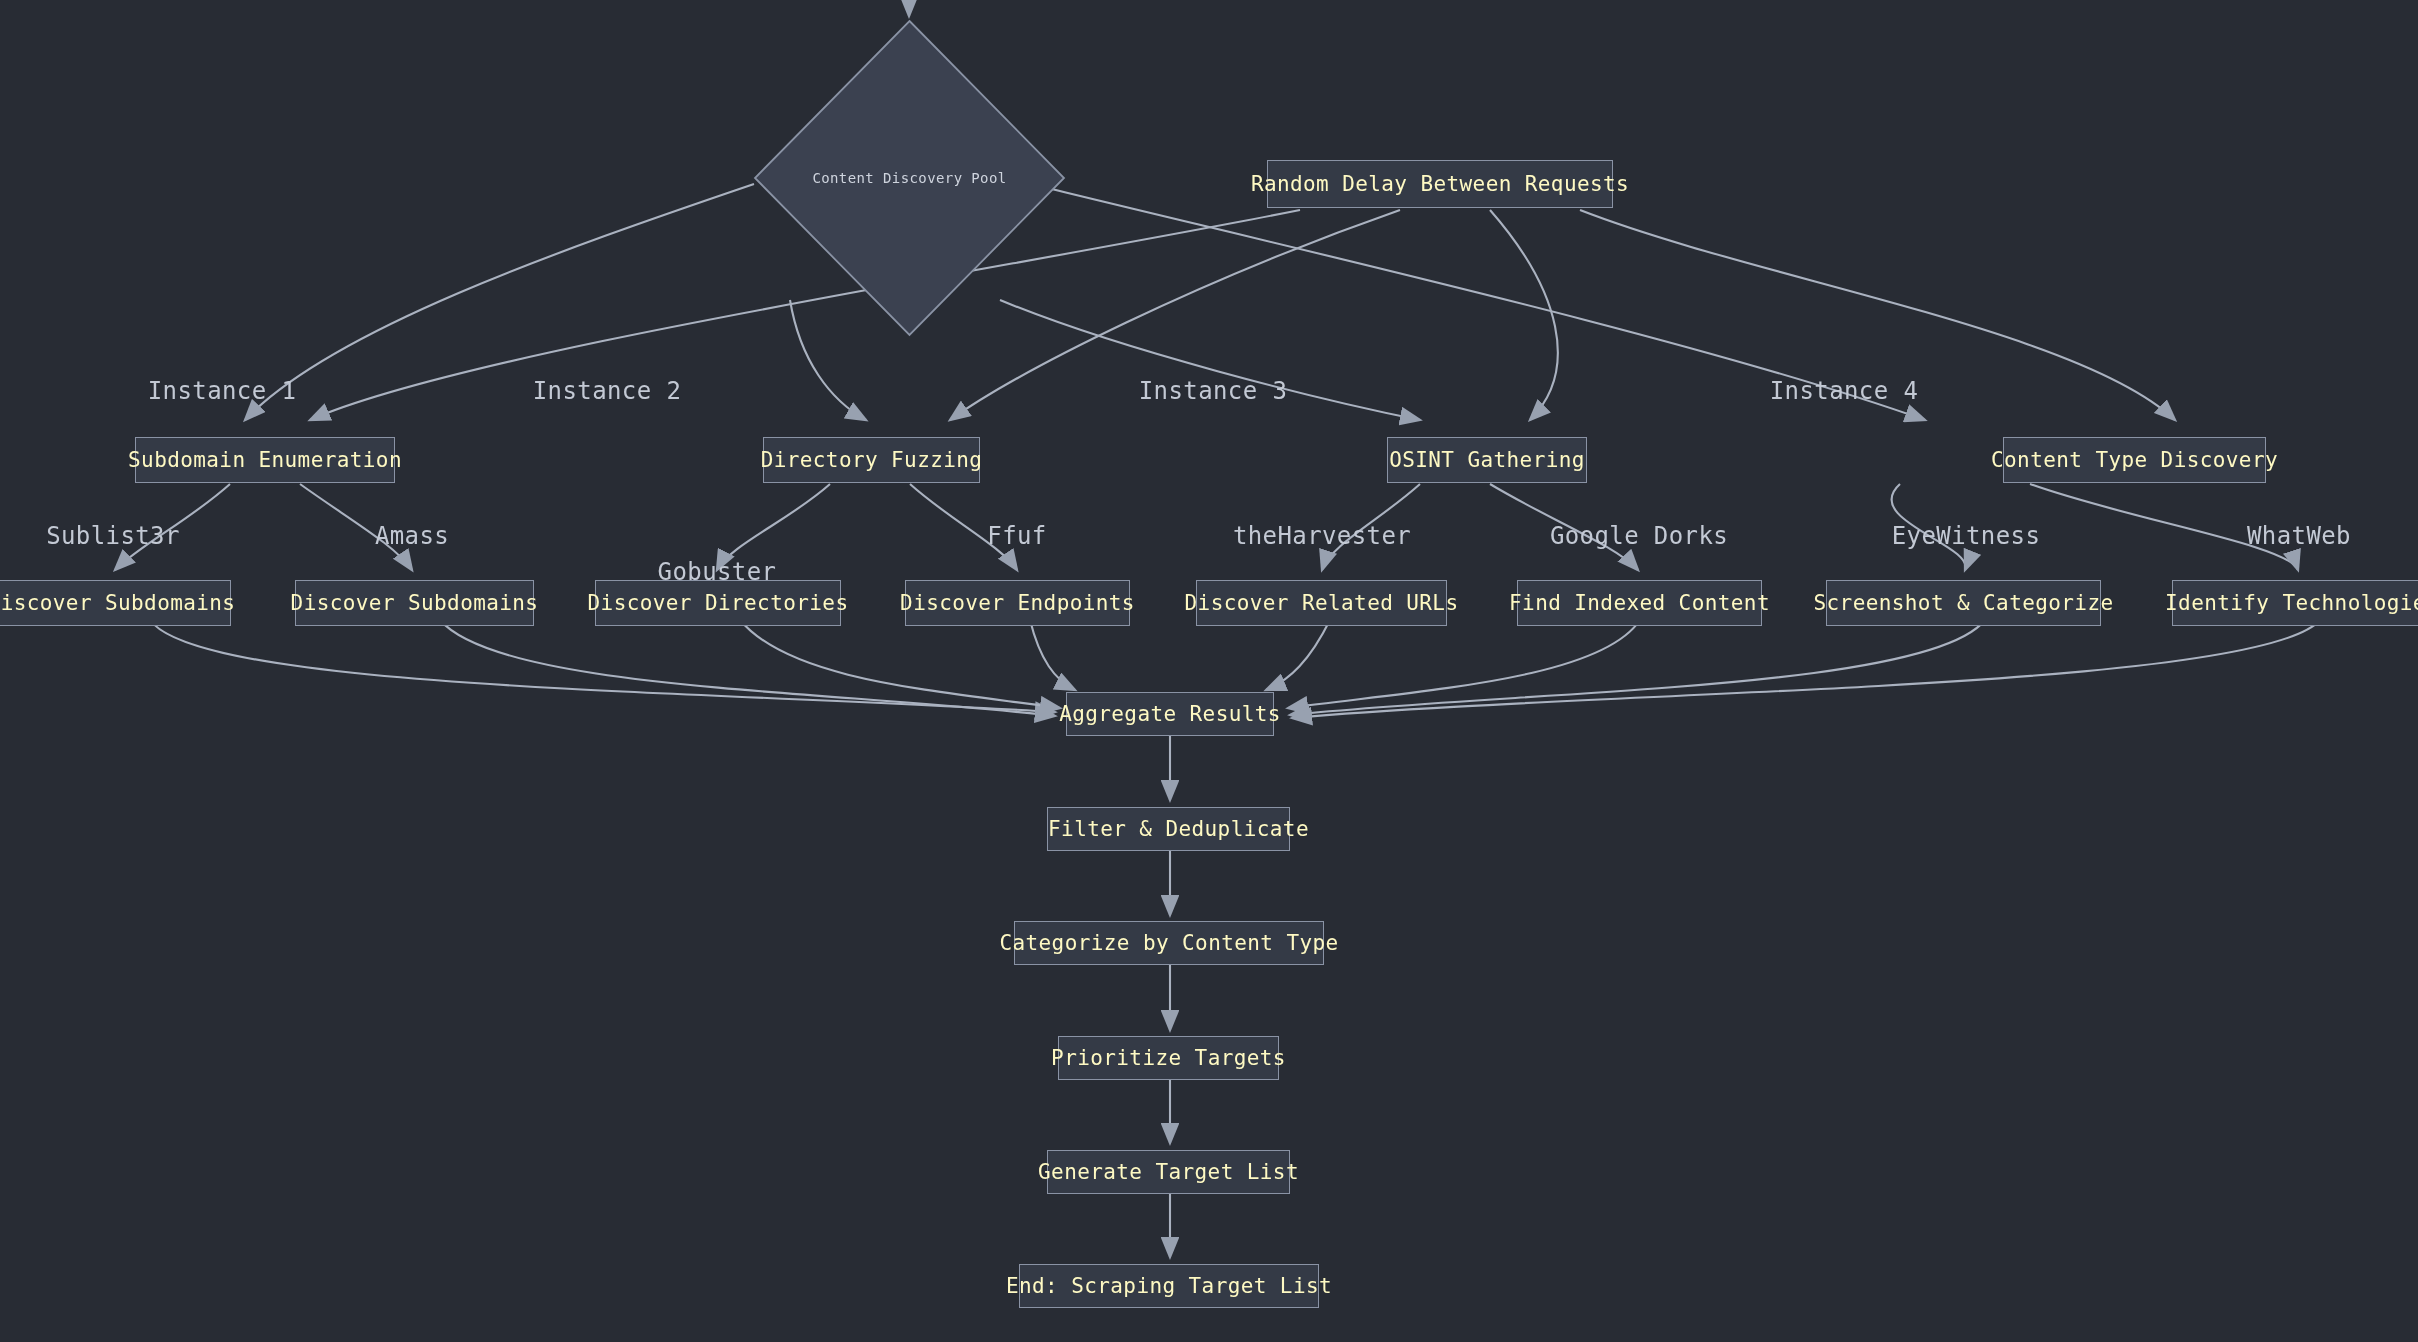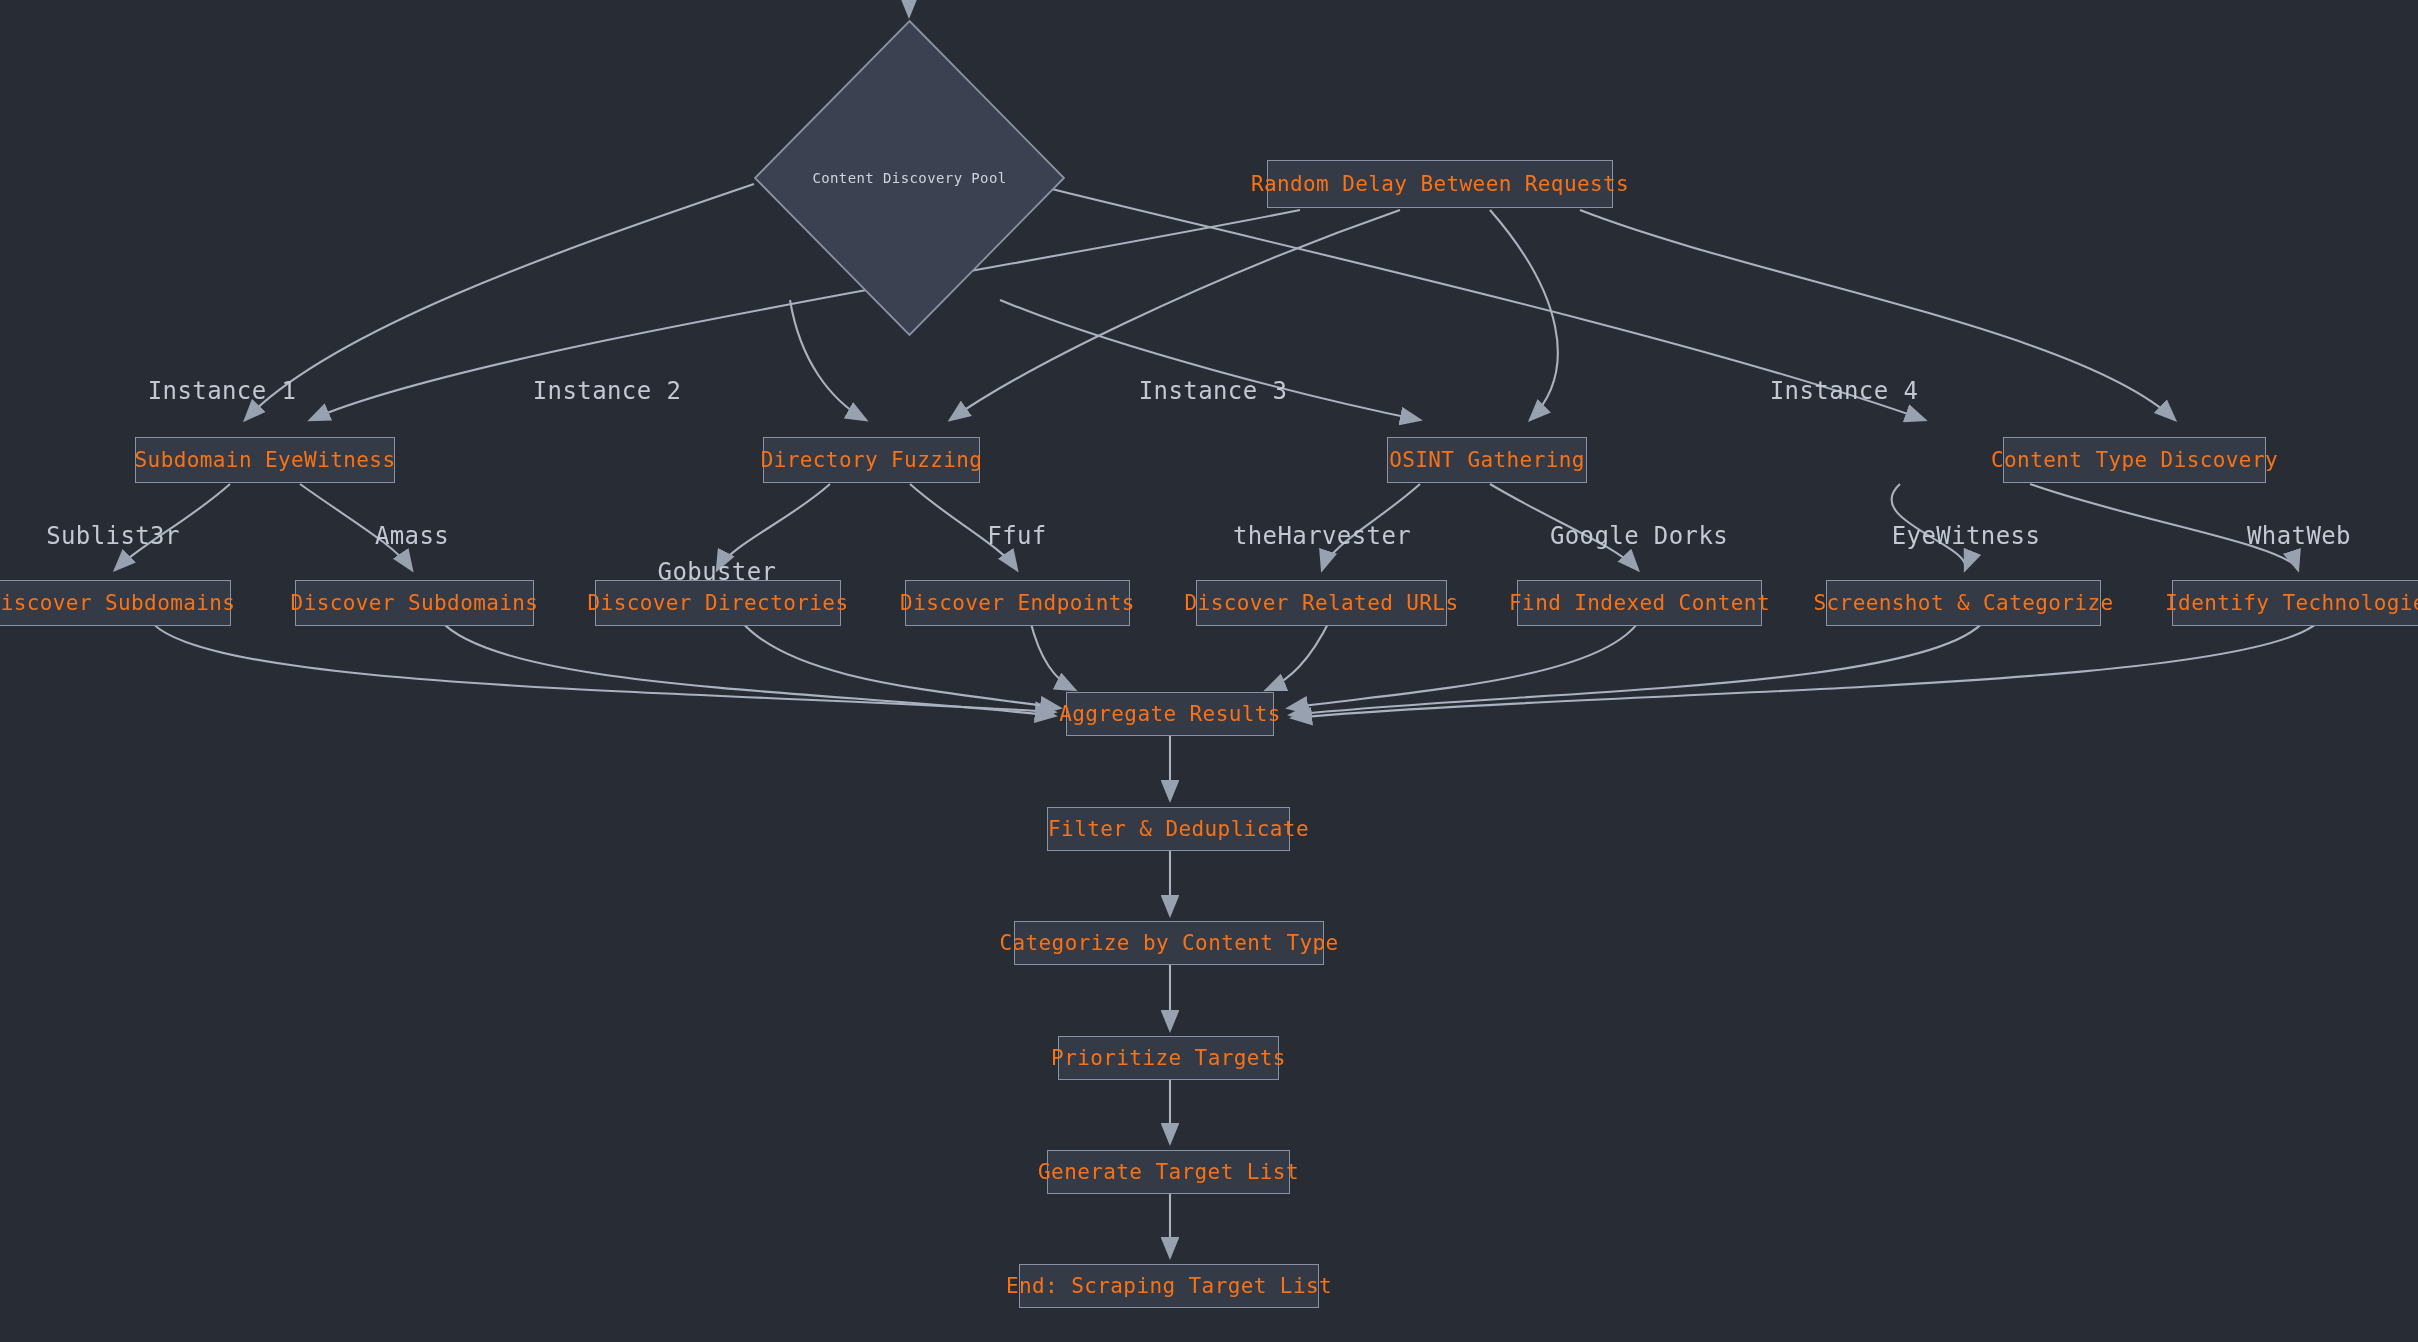--- a/index.html
+++ b/index.html
@@ -6,21 +6,21 @@
   body{
     width:2418px;height:1342px;overflow:hidden;position:relative;
     font-family:"DejaVu Sans Mono","Liberation Mono",monospace;
   }
   #stage{position:absolute;inset:0;width:2418px;height:1342px;}
   svg#wires{position:absolute;left:0;top:0;width:2418px;height:1342px;}
   .node{
     position:absolute;box-sizing:border-box;
     background:#343a46;border:1.6px solid #8a93a5;
     display:flex;align-items:center;justify-content:center;
-    color:#f97316;font-size:21px;letter-spacing:.4px;white-space:nowrap;
+    color:#fef9c3;font-size:21px;letter-spacing:.4px;white-space:nowrap;
   }
   .diamond-wrap{position:absolute;}
   .diamond-label{
     position:absolute;left:0;top:0;width:100%;height:100%;
     display:flex;align-items:center;justify-content:center;
     color:#cfd4de;font-size:14px;letter-spacing:.4px;white-space:nowrap;
   }
   .elabel{
     position:absolute;color:#c3c9d4;font-size:24px;letter-spacing:.4px;
     white-space:nowrap;transform:translateX(-50%);
@@ -85,21 +85,21 @@
       <polygon points="157.5,3 312,160 157.5,317 3,160" fill="#3b4150" stroke="#8a93a5" stroke-width="1.8"></polygon>
     </svg>
     <div class="diamond-label">Content Discovery Pool</div>
   </div>
 
   <div class="node" style="left:1267px;top:160px;width:346px;height:48px;">
     <span>Random Delay Between Requests</span>
   </div>
 
   <div class="node" style="left:135px;top:437px;width:260px;height:46px;">
-    <span>Subdomain EyeWitness</span>
+    <span>Subdomain Enumeration</span>
   </div>
   <div class="node" style="left:763px;top:437px;width:217px;height:46px;">
     <span>Directory Fuzzing</span>
   </div>
   <div class="node" style="left:1387px;top:437px;width:200px;height:46px;">
     <span>OSINT Gathering</span>
   </div>
   <div class="node" style="left:2003px;top:437px;width:263px;height:46px;">
     <span>Content Type Discovery</span>
   </div>

